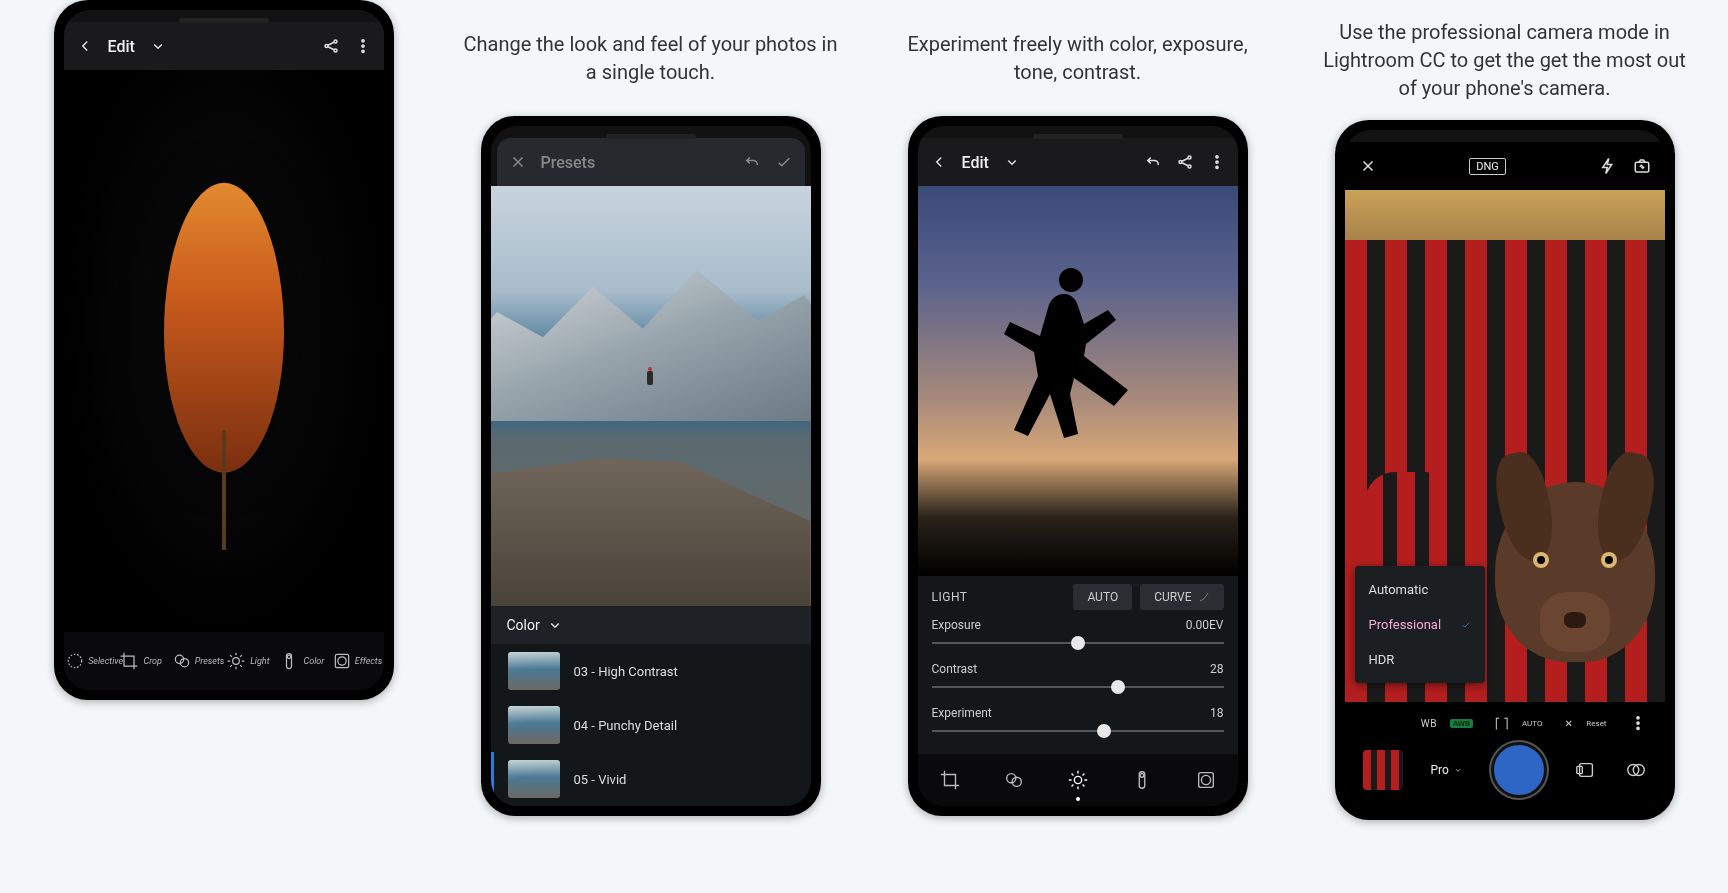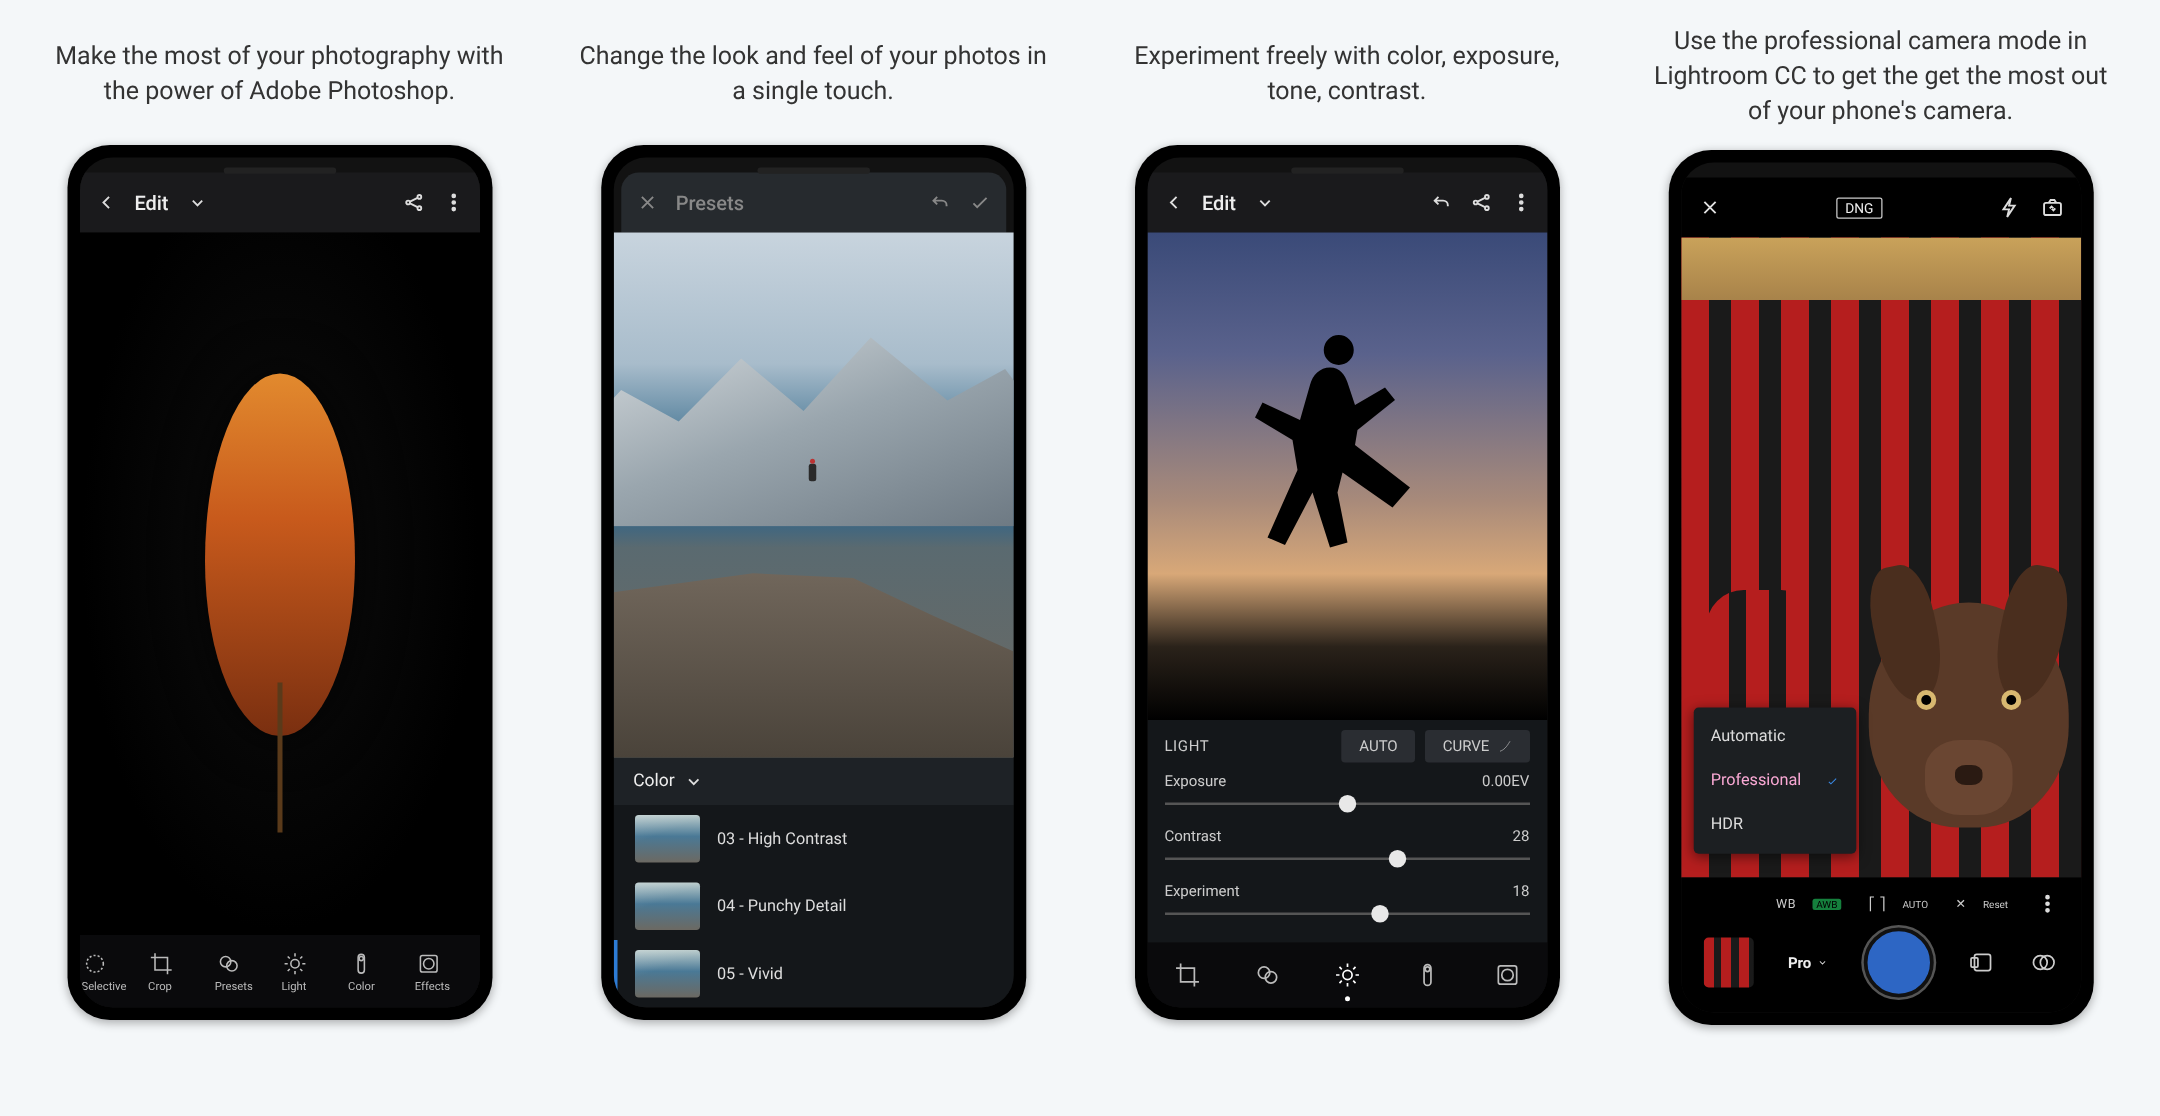--- a/index.html
+++ b/index.html
@@ -142,21 +142,21 @@
   .dog-eye { position:absolute; width:16px; height:16px; background:#d8b870; border-radius:50%; top:70px; }
   .dog-eye::after{content:"";position:absolute;width:8px;height:8px;background:#000;border-radius:50%;top:4px;left:4px;}
   .dog-eye.l{left:38px;} .dog-eye.r{right:38px;}
   .hair { position:absolute; top:0; left:0; width:100%; height:50px; background:linear-gradient(180deg,#c9a25a 0%, #a8834a 100%); }
   .arm { position:absolute; bottom:30px; left:20px; width:90px; height:200px; background:repeating-linear-gradient(90deg,#b51e1e 0 18px,#1a1a1a 18px 32px); border-radius:30px; }
   
   .toolbar {
     height: 58px; display:flex; align-items:center; justify-content:space-around;
     background:#0a0a0c; font-size:9px; color:#bbb;
   }
-  .tool { display:flex; flex-direction:column; align-items:flex-start; gap:3px; width:50px; }
+  .tool { display:flex; flex-direction:row; align-items:center; gap:3px; width:50px;font-style:italic; }
   .tool .ticon { width:22px; height:22px; display:flex; align-items:center; justify-content:center; }
   .tool .ticon svg { width:20px; height:20px; stroke:#bbb; fill:none; stroke-width:1.5; }
   
   .color-sel { padding:10px 16px; background:#1e2226; font-size:14px; display:flex; align-items:center; gap:6px; }
   .preset-list { background:#14171a; }
   .preset-row { display:flex; align-items:center; gap:14px; padding:8px 14px; border-left:3px solid transparent; }
   .preset-row.active { border-left-color:#2d7cd6; }
   .thumb {
     width:52px; height:38px; border-radius:3px;
     background: linear-gradient(180deg,#bcc 0%, #4a7996 45%, #6c6962 100%);
@@ -185,39 +185,38 @@
   .dng { border:1px solid #ccc; padding:1px 6px; font-size:11px; border-radius:2px; }
   .cam-bottom { background:#000; padding:8px 0 6px 0; position:relative; }
   .cam-row { display:flex; align-items:center; justify-content:flex-end; gap:22px; padding:4px 18px; font-size:10px; color:#ccc; }
   .cam-wb { display:flex; flex-direction:row; align-items:center; gap:13px; }
   .cam-wb .tag { font-size:10px; letter-spacing:0.5px; }
   .cam-wb .sub { font-size:8px; background:#15803d; color:#000; padding:0 3px; border-radius:2px; }
   .cam-wb .subt { font-size:8px; }
   .shutter-row { display:flex; align-items:center; justify-content:space-between; padding:6px 18px; }
   .shutter { width:56px; height:56px; border-radius:50%; background:#2d66c4; border:3px solid #111; box-shadow:0 0 0 2px #555; }
   .mini-thumb { width:40px; height:40px; border-radius:4px; background:repeating-linear-gradient(90deg,#b51e1e 0 8px,#1a1a1a 8px 14px); }
-  .cam-pro { font-size:12px; display:flex; align-items:center; gap:4px;font-weight:bold; }
+  .cam-pro { font-size:12px; display:flex; align-items:center; gap:4px; }
   .mode-menu {
     position:absolute; left:10px; bottom:127px; width:130px; background:#1c1f22;
     border-radius:4px; padding:6px 0; font-size:13px; box-shadow:0 2px 10px rgba(0,0,0,0.5);
     z-index:5;
   }
   .mode-item { padding:10px 14px; color:#ddd; display:flex; justify-content:space-between; align-items:center; }
   .mode-item.sel { color:#f9a8d4; }
   .chev { width:10px; height:10px; }
   .camside { width:22px; height:22px; }
   .camside svg { width:22px; height:22px; stroke:#ccc; fill:none; stroke-width:1.5; }
 </style>
 </head>
 <body>
 
 <div class="stage">
 
   <div class="col">
-    <div class="caption">Make the most of your photography with the power of Adobe Photoshop.</div>
     <div class="phone">
       <div class="screen">
         <div class="topbar">
           <span class="icon">
               <svg viewBox="0 0 24 24">
                 <path d="M15 6l-6 6 6 6"></path>
               </svg>
             </span>
           <span class="title">Edit</span>
           <span class="icon">

